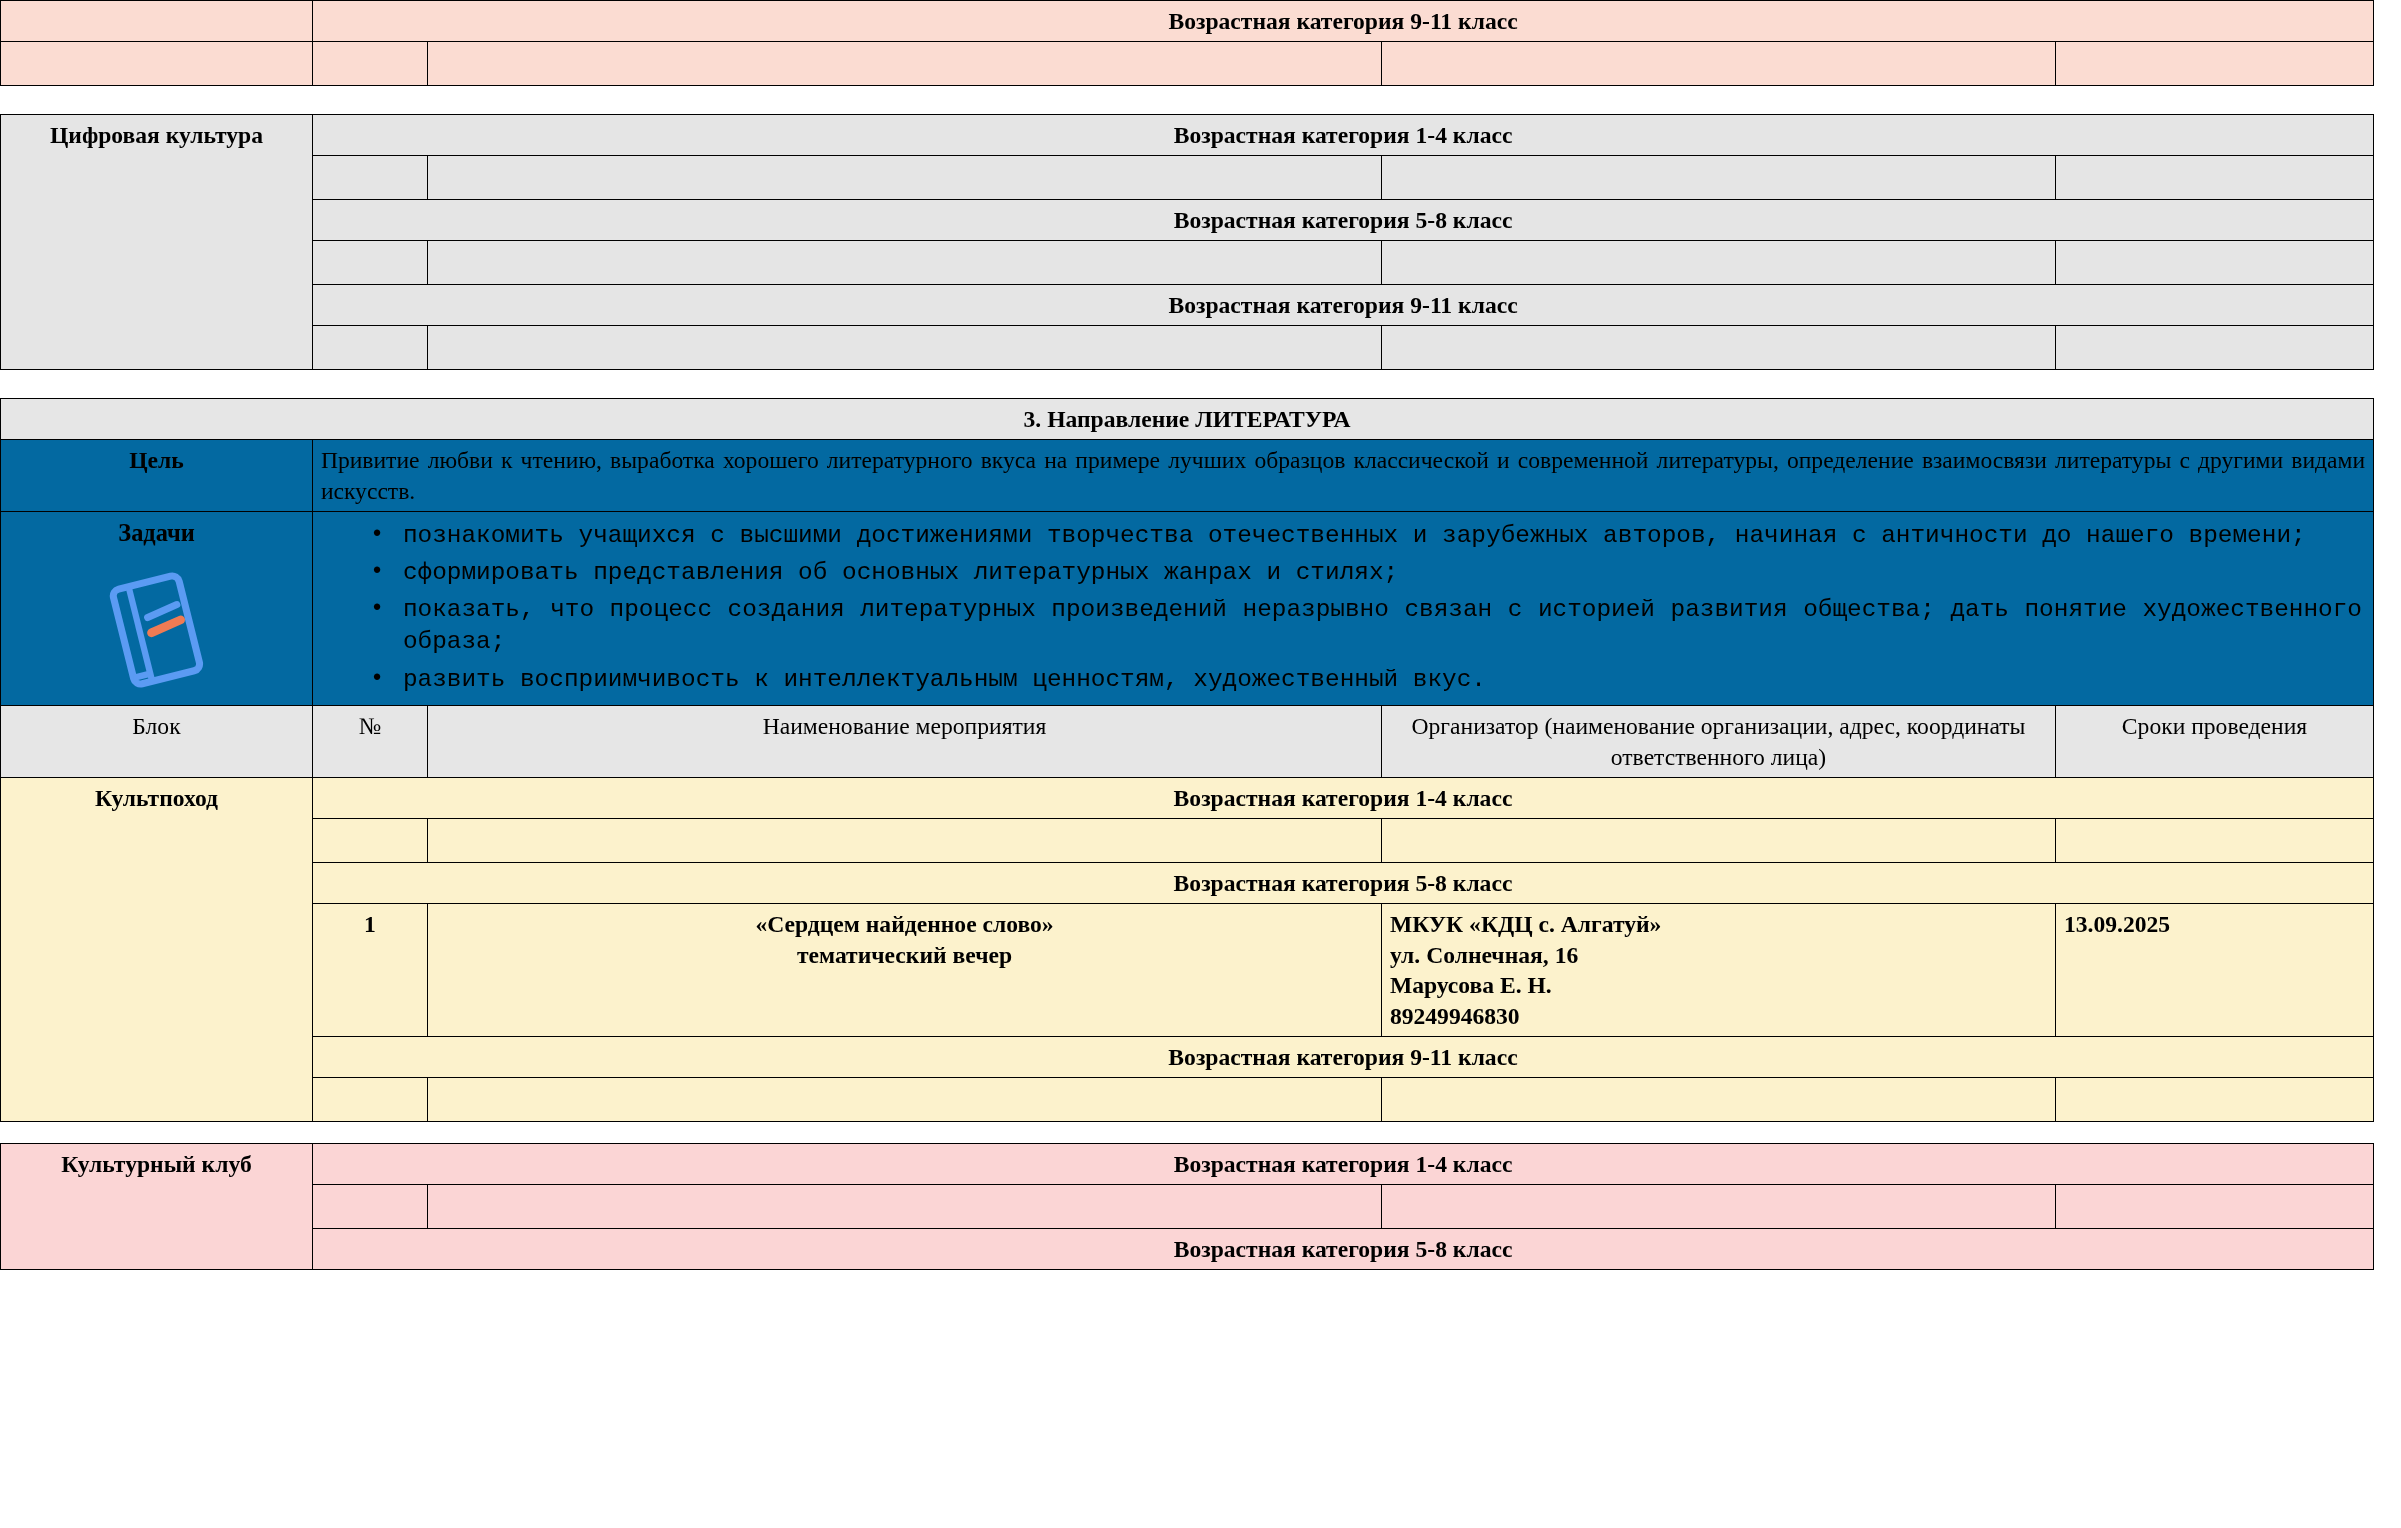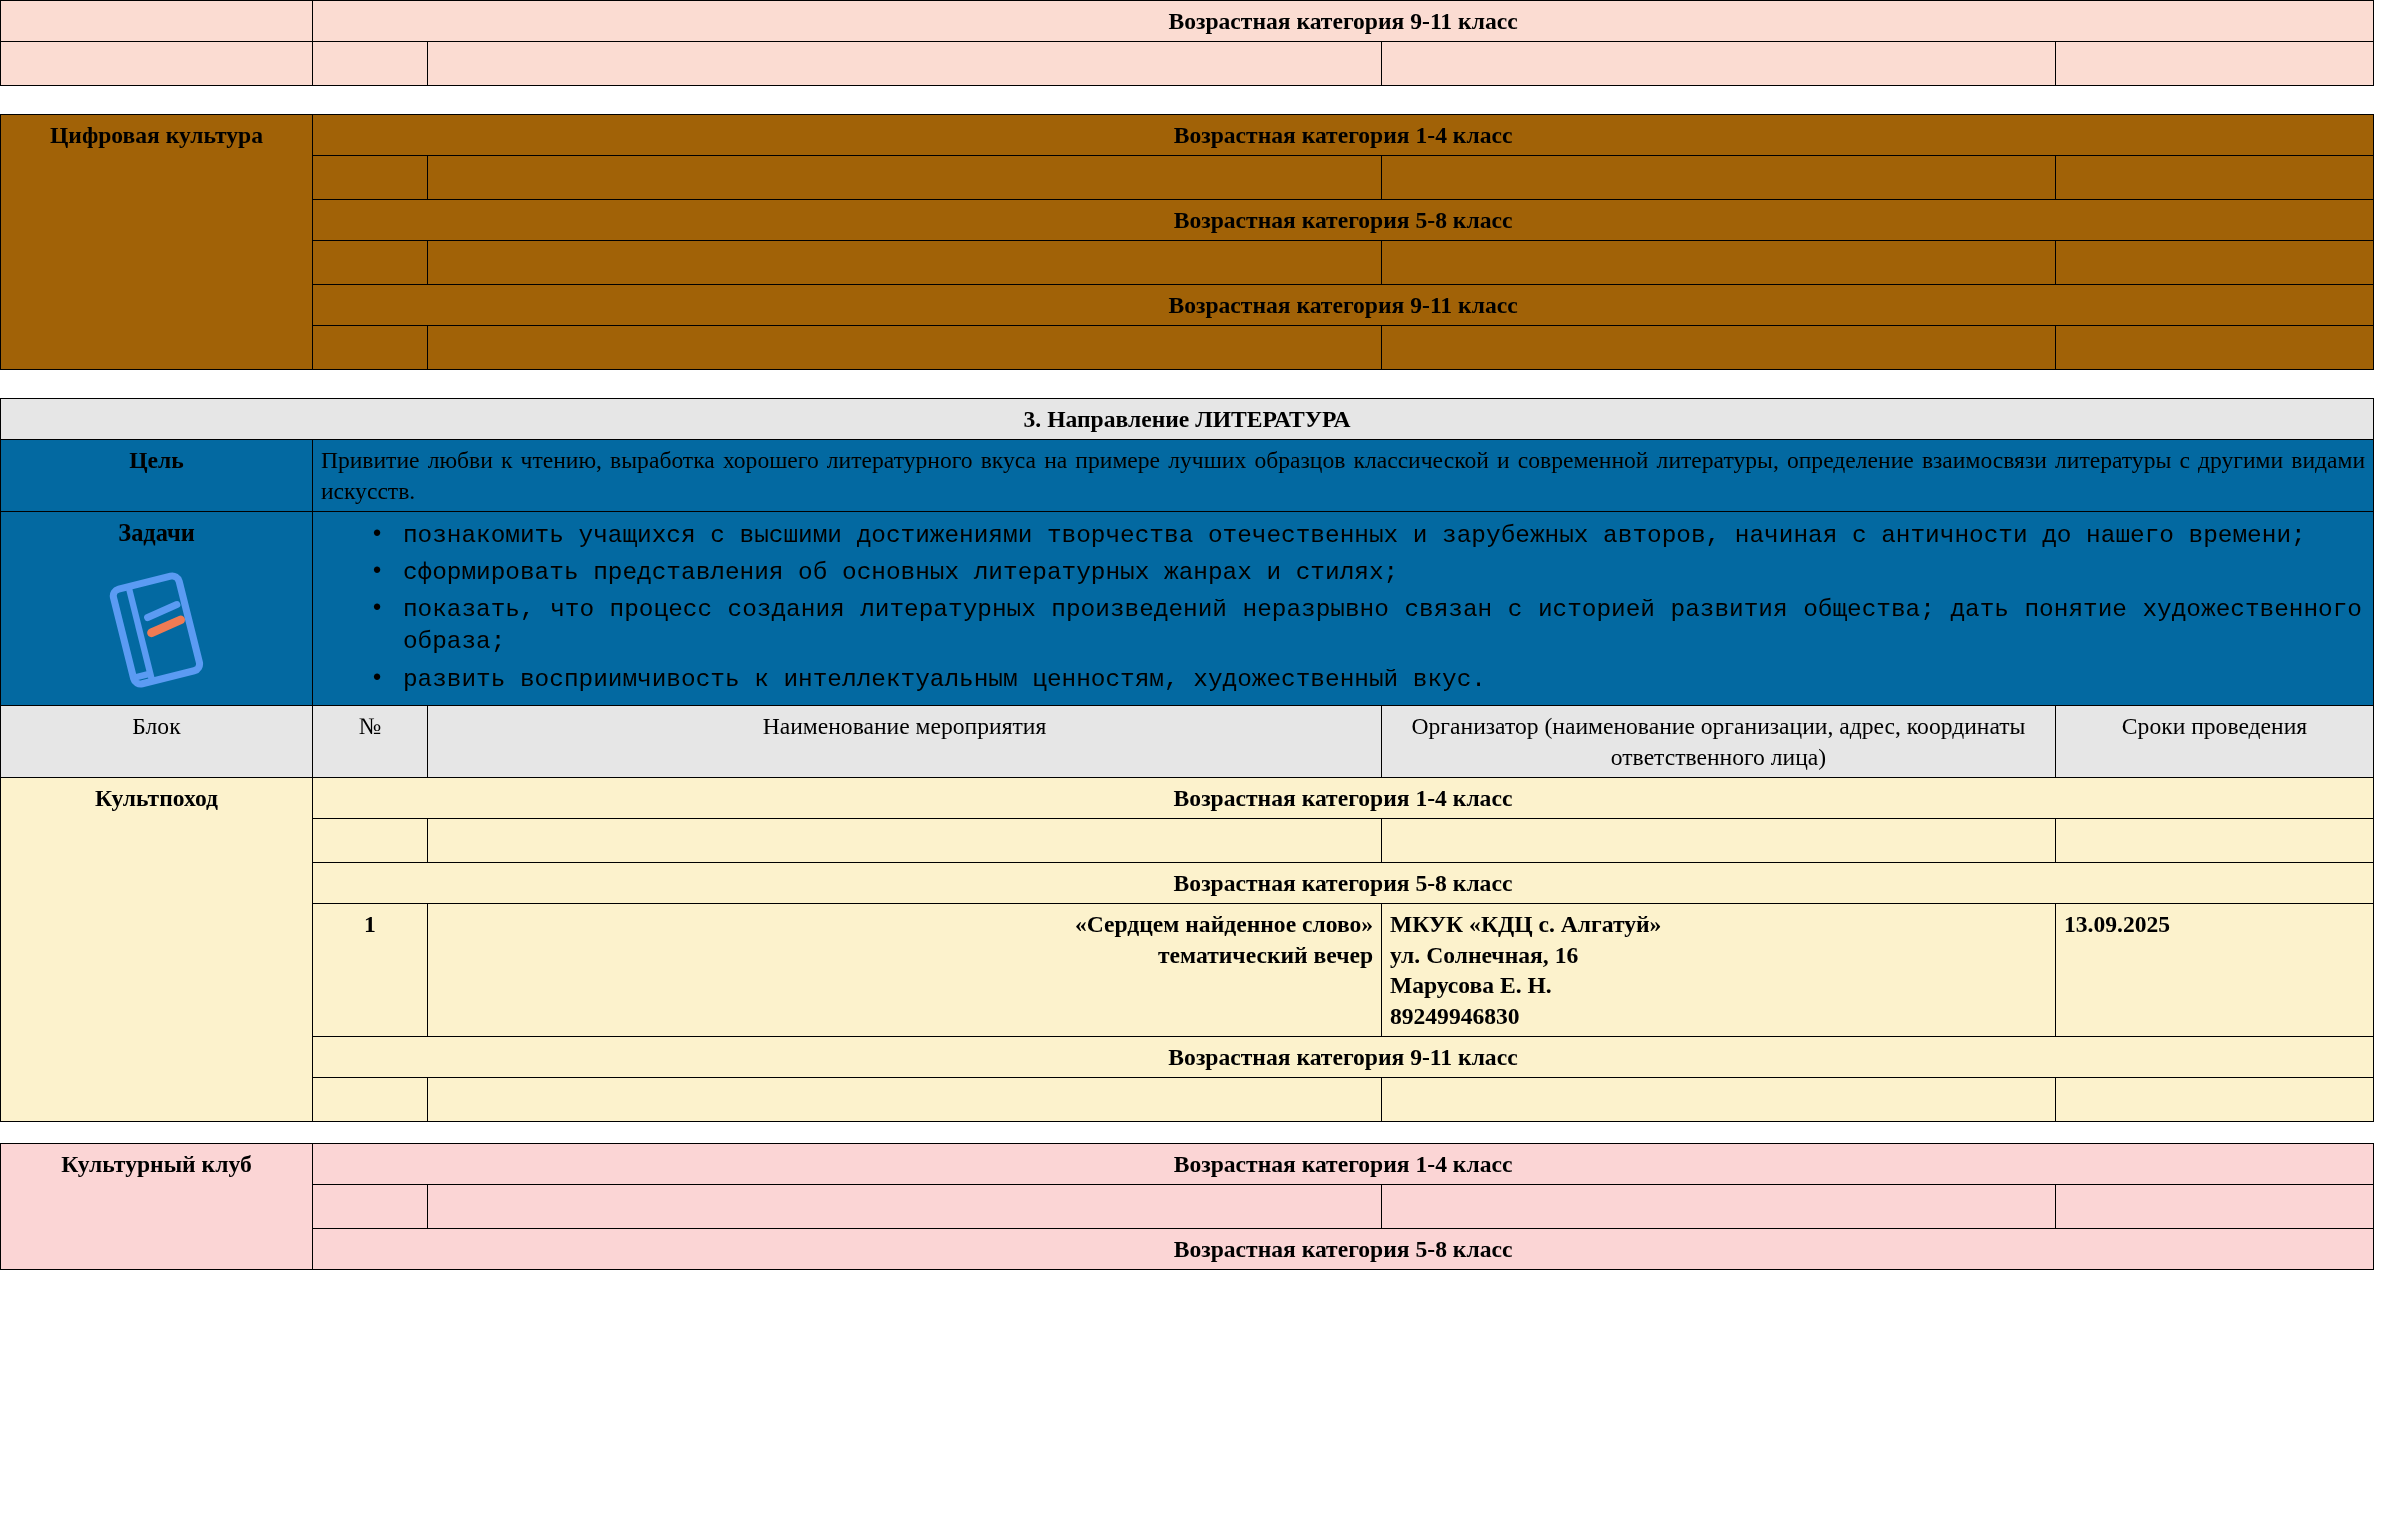--- a/index.html
+++ b/index.html
@@ -42,21 +42,21 @@
 
   
   col.c-block { width: 312px; }
   col.c-num   { width: 115px; }
   col.c-name  { width: 954px; }
   col.c-org   { width: 674px; }
   col.c-date  { width: 318px; }
 
   
   .fill-pink   { background: #fbdcd2; }
-  .fill-blue   { background: #a16207; }
+  .fill-blue   { background: #e5e5e5; }
   .fill-grey   { background: #e6e6e6; }
   .fill-yellow { background: #fcf2cc; }
   .fill-pink2  { background: #fbd5d5; }
   .fill-white  { background: #0369a1; margin-left: 28px; }
 
   .cat-row td {
     text-align: center;
     font-weight: bold;
     font-size: 24.4px;
     padding-top: 7px;
@@ -147,21 +147,21 @@
     background: #e6e6e6;
     text-align: center;
     font-weight: normal;
     vertical-align: middle;
     font-size: 24.4px;
     line-height: 1.28;
     padding: 9.4px 6.3px;
   }
 
   .evt-num { text-align: center; font-weight: bold; font-size: 24.4px; vertical-align: top; padding-top: 7.9px;}
-  .evt-name { text-align: right; font-weight: bold; font-size: 24.4px; vertical-align: top; padding-top: 7.9px; line-height: 1.36;}
+  .evt-name { text-align: center; font-weight: bold; font-size: 24.4px; vertical-align: top; padding-top: 7.9px; line-height: 1.36;}
   .evt-org { text-align: left; font-weight: bold; font-size: 24.4px; vertical-align: top; padding-top: 7.9px; line-height: 1.36;}
   .evt-date { text-align: left; font-weight: bold; font-size: 24.4px; vertical-align: top; padding-top: 7.9px;}
 
   .nowrap-lines { white-space: pre-line; }
 </style>
 </head>
 <body>
 
 <div class="page">
 

